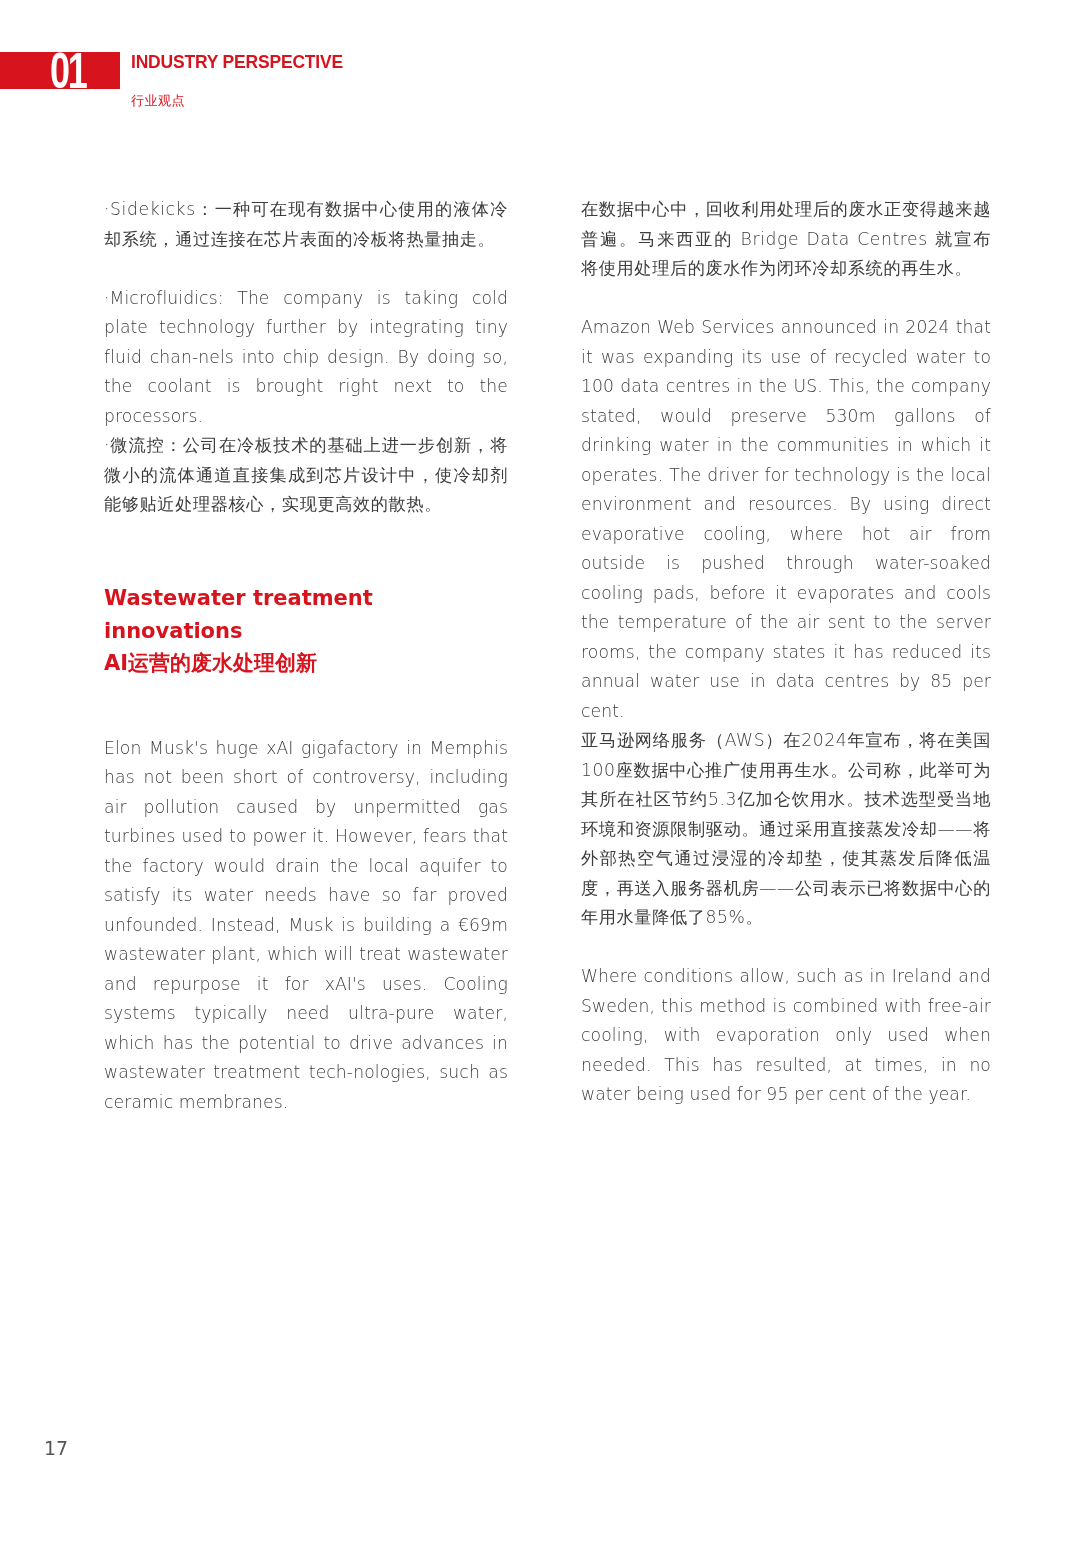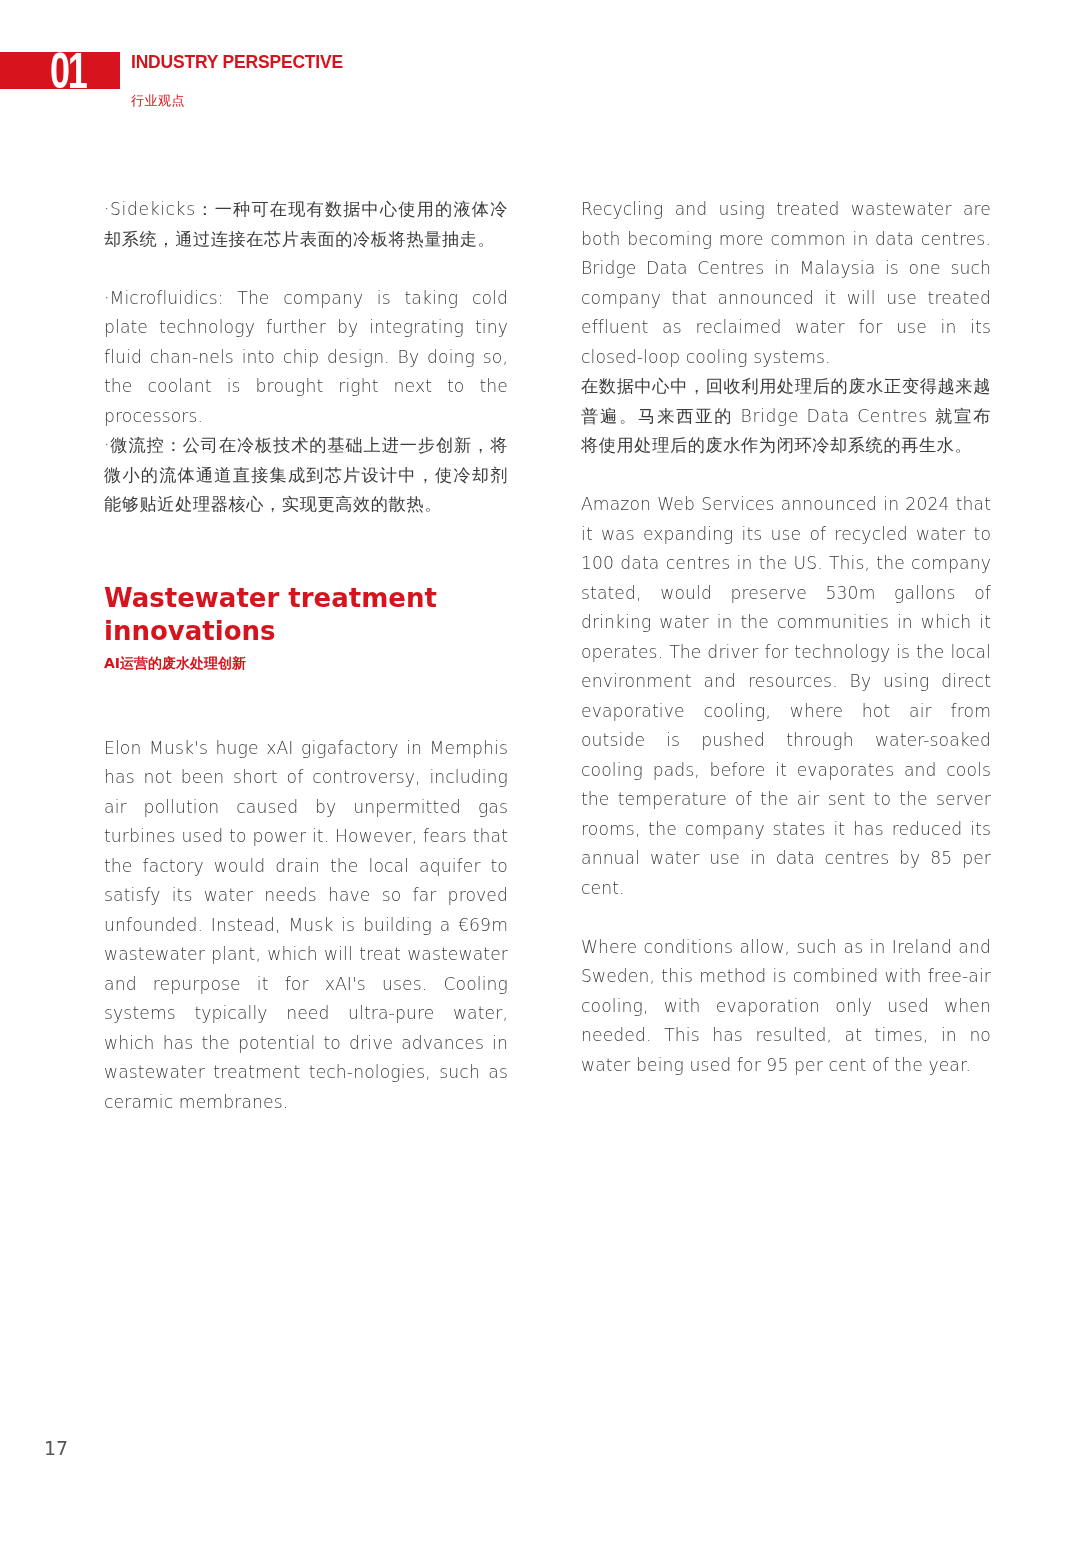--- a/index.html
+++ b/index.html
@@ -9,22 +9,22 @@
   .banner-num { position: absolute; left: 50px; top: 48px; height: 48px; font-family: "Liberation Sans", sans-serif; font-weight: bold; font-size: 50px; line-height: 46px; color: #ffffff; letter-spacing: -3px; transform: scaleX(0.72); transform-origin: left top; }
   .banner-title-en { position: absolute; left: 131px; top: 52px; font-family: "Liberation Sans", sans-serif; font-weight: bold; font-size: 19px; line-height: 20px; color: #d7141d; letter-spacing: -0.2px; transform: scaleX(0.92); transform-origin: left top; white-space: nowrap; }
   .banner-title-cn { position: absolute; left: 131px; top: 75px; font-family: "DejaVu Sans", sans-serif; font-size: 13px; line-height: 15px; color: #d7141d; letter-spacing: 0.5px; margin-top: 18px; }
 
   .col { position: absolute; top: 195px; width: 404px; }
   .col-left { left: 104px; }
   .col-right { left: 581px; width: 410px; }
   .p { font-size: 17.2px; line-height: 29.5px; color: #3c3c3c; text-align: justify; margin: 0; font-weight: 300; letter-spacing: 0.1px; }
   .p.cn { letter-spacing: 0.6px; }
   .gap { height: 29.5px; }
-  .section-title { margin: 0; color: #d7141d; font-weight: bold; font-size: 26px; line-height: 33px; letter-spacing: 0px; }
-  .section-title-cn { margin: 0; color: #d7141d; font-weight: bold; font-size: 14px; line-height: 30px; }
+  .section-title { margin: 0; color: #d7141d; font-weight: bold; font-size: 21px; line-height: 33px; letter-spacing: 0px; }
+  .section-title-cn { margin: 0; color: #d7141d; font-weight: bold; font-size: 21px; line-height: 30px; }
   .page-number { position: absolute; left: 44px; top: 1436px; font-size: 19px; line-height: 24px; color: #555555; }
 </style>
 </head>
 <body>
 
 <div class="header"></div>
 <div class="banner-bar"></div>
 <div class="banner-num">01</div>
 <div class="banner-title-en">INDUSTRY PERSPECTIVE</div>
 <div class="banner-title-cn">行业观点</div>
@@ -35,21 +35,21 @@
   <p class="p">·Microfluidics: The company is taking cold plate technology further by integrating tiny fluid chan-nels into chip design. By doing so, the coolant is brought right next to the processors.</p>
   <p class="p cn">·微流控：公司在冷板技术的基础上进一步创新，将微小的流体通道直接集成到芯片设计中，使冷却剂能够贴近处理器核心，实现更高效的散热。</p>
   <div style="height:62px"></div>
   <h2 class="section-title">Wastewater treatment innovations</h2>
   <h3 class="section-title-cn">AI运营的废水处理创新</h3>
   <div style="height:56px"></div>
   <p class="p">Elon Musk's huge xAI gigafactory in Memphis has not been short of controversy, including air pollution caused by unpermitted gas turbines used to power it. However, fears that the factory would drain the local aquifer to satisfy its water needs have so far proved unfounded. Instead, Musk is building a €69m wastewater plant, which will treat wastewater and repurpose it for xAI's uses. Cooling systems typically need ultra-pure water, which has the potential to drive advances in wastewater treatment tech-nologies, such as ceramic membranes.</p>
 </div>
 
 <div class="col col-right">
-  <p class="p">Recycling and using treated wastewater are both becoming more common in data centres. Bridge Data Centres in Malaysia is one such company that announced it will use treated effluent as reclaimed water for use in its closed-loop cooling systems.</p>
   <p class="p cn">在数据中心中，回收利用处理后的废水正变得越来越普遍。马来西亚的 Bridge Data Centres 就宣布将使用处理后的废水作为闭环冷却系统的再生水。</p>
   <div class="gap"></div>
   <p class="p">Amazon Web Services announced in 2024 that it was expanding its use of recycled water to 100 data centres in the US. This, the company stated, would preserve 530m gallons of drinking water in the communities in which it operates. The driver for technology is the local environment and resources. By using direct evaporative cooling, where hot air from outside is pushed through water-soaked cooling pads, before it evaporates and cools the temperature of the air sent to the server rooms, the company states it has reduced its annual water use in data centres by 85 per cent.</p>
+  <p class="p cn">亚马逊网络服务（AWS）在2024年宣布，将在美国100座数据中心推广使用再生水。公司称，此举可为其所在社区节约5.3亿加仑饮用水。技术选型受当地环境和资源限制驱动。通过采用直接蒸发冷却——将外部热空气通过浸湿的冷却垫，使其蒸发后降低温度，再送入服务器机房——公司表示已将数据中心的年用水量降低了85%。</p>
   <div class="gap"></div>
   <p class="p">Where conditions allow, such as in Ireland and Sweden, this method is combined with free-air cooling, with evaporation only used when needed. This has resulted, at times, in no water being used for 95 per cent of the year.</p>
 </div>
 
 <div class="page-number">17</div>
 
 </body></html>

